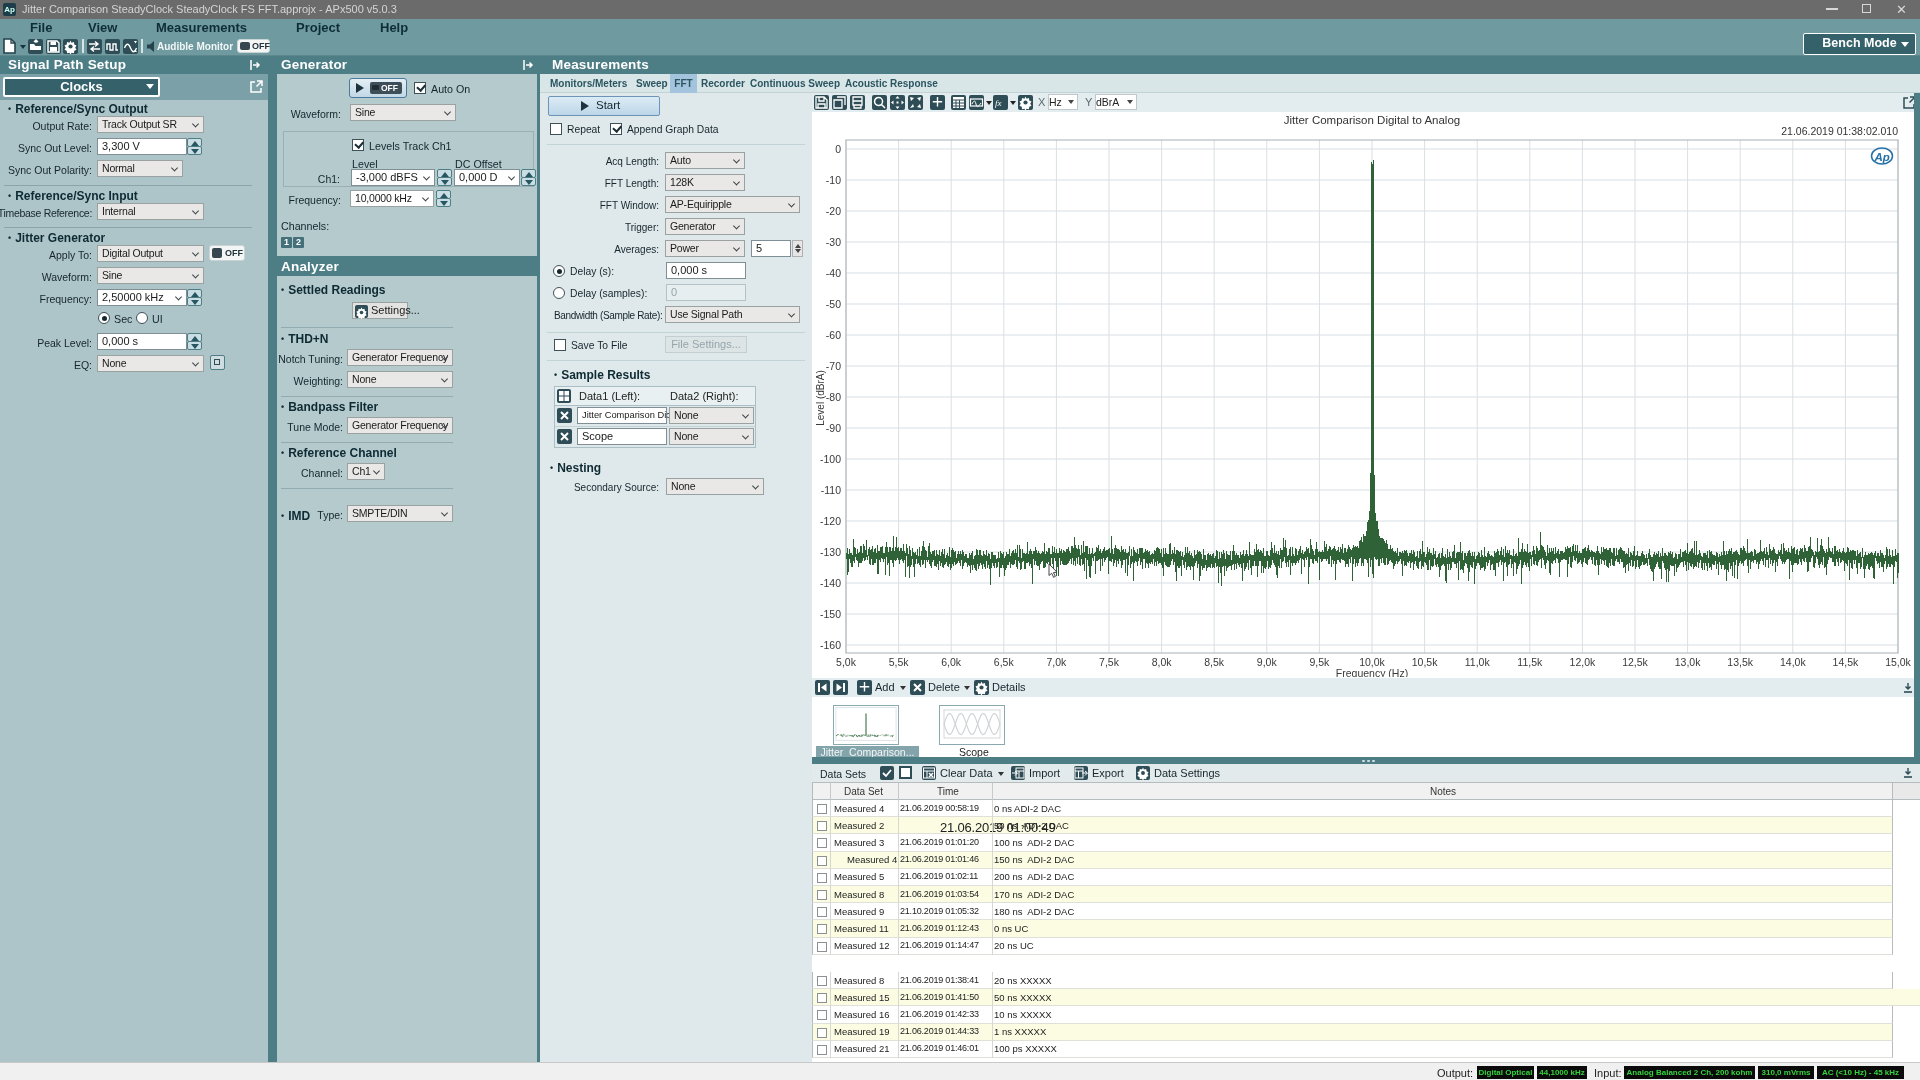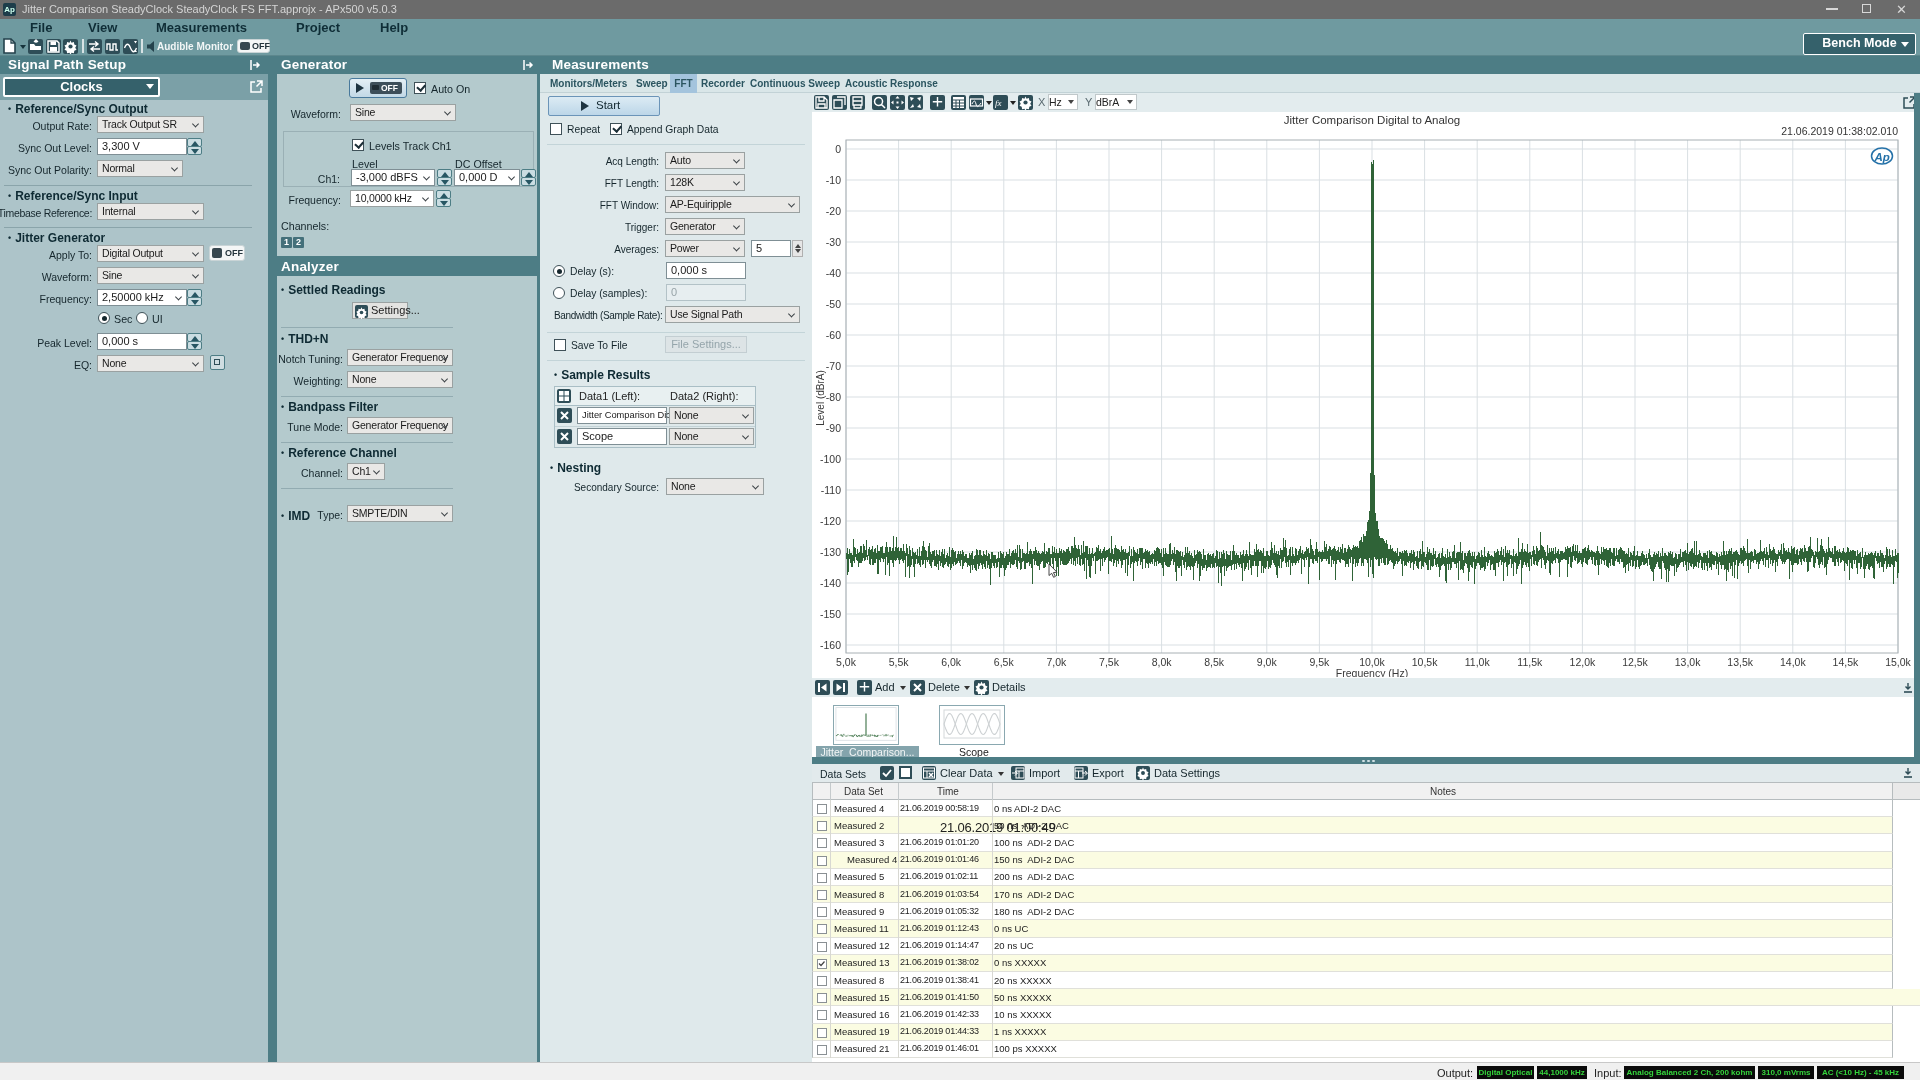--- a/index.html
+++ b/index.html
@@ -622,21 +622,21 @@
         <span class="abs" style="left:181px;top:2.5px;font-size:9.5px;color:#222;white-space:pre;">170 ns  ADI-2 DAC</span>
         <div class="abs" style="left:17px;top:0;width:1px;height:17.2px;background:#d8d8d2;"></div>
         <div class="abs" style="left:85px;top:0;width:1px;height:17.2px;background:#d8d8d2;"></div>
         <div class="abs" style="left:179px;top:0;width:1px;height:17.2px;background:#d8d8d2;"></div>
       </div>
       <div class="abs" style="left:0;top:121.2px;width:1081px;height:17.2px;background:#ffffff;border-bottom:1px solid #e0e0da;border-left:1px solid #b6bcbe;border-right:1px solid #b6bcbe;">
         <svg class="abs" style="left:4px;top:4px;" width="10" height="10" viewBox="0 0 10 10">
           <rect x="0.5" y="0.5" width="9" height="9" fill="#fff" stroke="#8a9094"></rect>
         </svg>
         <span class="abs" style="left:21px;top:2.5px;font-size:9.5px;color:#222;">Measured 9</span>
-        <span class="abs" style="left:87px;top:2.5px;font-size:9px;letter-spacing:-0.2px;color:#222;">21.06.2019 01:05:32</span>
+        <span class="abs" style="left:87px;top:2.5px;font-size:9px;letter-spacing:-0.2px;color:#222;">21.10.2019 01:05:32</span>
         <span class="abs" style="left:181px;top:2.5px;font-size:9.5px;color:#222;white-space:pre;">180 ns  ADI-2 DAC</span>
         <div class="abs" style="left:17px;top:0;width:1px;height:17.2px;background:#d8d8d2;"></div>
         <div class="abs" style="left:85px;top:0;width:1px;height:17.2px;background:#d8d8d2;"></div>
         <div class="abs" style="left:179px;top:0;width:1px;height:17.2px;background:#d8d8d2;"></div>
       </div>
       <div class="abs" style="left:0;top:138.4px;width:1081px;height:17.2px;background:#fbfce2;border-bottom:1px solid #e0e0da;border-left:1px solid #b6bcbe;border-right:1px solid #b6bcbe;">
         <svg class="abs" style="left:4px;top:4px;" width="10" height="10" viewBox="0 0 10 10">
           <rect x="0.5" y="0.5" width="9" height="9" fill="#fff" stroke="#8a9094"></rect>
         </svg>
         <span class="abs" style="left:21px;top:2.5px;font-size:9.5px;color:#222;">Measured 11</span>
@@ -646,32 +646,20 @@
         <div class="abs" style="left:85px;top:0;width:1px;height:17.2px;background:#d8d8d2;"></div>
         <div class="abs" style="left:179px;top:0;width:1px;height:17.2px;background:#d8d8d2;"></div>
       </div>
       <div class="abs" style="left:0;top:155.6px;width:1081px;height:17.2px;background:#ffffff;border-bottom:1px solid #e0e0da;border-left:1px solid #b6bcbe;border-right:1px solid #b6bcbe;">
         <svg class="abs" style="left:4px;top:4px;" width="10" height="10" viewBox="0 0 10 10">
           <rect x="0.5" y="0.5" width="9" height="9" fill="#fff" stroke="#8a9094"></rect>
         </svg>
         <span class="abs" style="left:21px;top:2.5px;font-size:9.5px;color:#222;">Measured 12</span>
         <span class="abs" style="left:87px;top:2.5px;font-size:9px;letter-spacing:-0.2px;color:#222;">21.06.2019 01:14:47</span>
         <span class="abs" style="left:181px;top:2.5px;font-size:9.5px;color:#222;white-space:pre;">20 ns UC</span>
-        <div class="abs" style="left:17px;top:0;width:1px;height:17.2px;background:#d8d8d2;"></div>
-        <div class="abs" style="left:85px;top:0;width:1px;height:17.2px;background:#d8d8d2;"></div>
-        <div class="abs" style="left:179px;top:0;width:1px;height:17.2px;background:#d8d8d2;"></div>
-      </div>
-      <div class="abs" style="left:0;top:172.8px;width:1081px;height:17.2px;background:#fbfce2;border-bottom:1px solid #e0e0da;border-left:1px solid #b6bcbe;border-right:1px solid #b6bcbe;">
-        <svg class="abs" style="left:4px;top:4px;" width="10" height="10" viewBox="0 0 10 10">
-          <rect x="0.5" y="0.5" width="9" height="9" fill="#fff" stroke="#8a9094"></rect>
-          <path d="M2 4.5l2 2 3.5-4" stroke="#444" stroke-width="1.2" fill="none"></path>
-        </svg>
-        <span class="abs" style="left:21px;top:2.5px;font-size:9.5px;color:#222;">Measured 13</span>
-        <span class="abs" style="left:87px;top:2.5px;font-size:9px;letter-spacing:-0.2px;color:#222;">21.06.2019 01:38:02</span>
-        <span class="abs" style="left:181px;top:2.5px;font-size:9.5px;color:#222;white-space:pre;">0 ns XXXXX</span>
         <div class="abs" style="left:17px;top:0;width:1px;height:17.2px;background:#d8d8d2;"></div>
         <div class="abs" style="left:85px;top:0;width:1px;height:17.2px;background:#d8d8d2;"></div>
         <div class="abs" style="left:179px;top:0;width:1px;height:17.2px;background:#d8d8d2;"></div>
       </div>
       <div class="abs" style="left:0;top:190.0px;width:1081px;height:17.2px;background:#ffffff;border-bottom:1px solid #e0e0da;border-left:1px solid #b6bcbe;border-right:1px solid #b6bcbe;">
         <svg class="abs" style="left:4px;top:4px;" width="10" height="10" viewBox="0 0 10 10">
           <rect x="0.5" y="0.5" width="9" height="9" fill="#fff" stroke="#8a9094"></rect>
         </svg>
         <span class="abs" style="left:21px;top:2.5px;font-size:9.5px;color:#222;">Measured 8</span>
         <span class="abs" style="left:87px;top:2.5px;font-size:9px;letter-spacing:-0.2px;color:#222;">21.06.2019 01:38:41</span>

